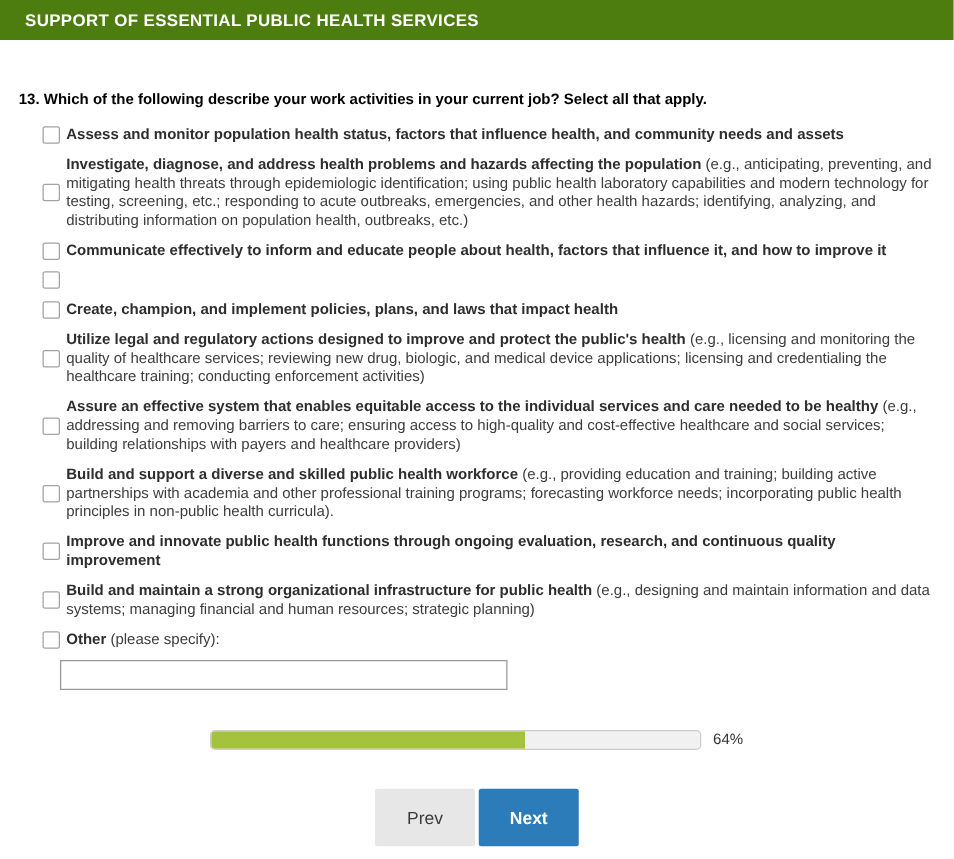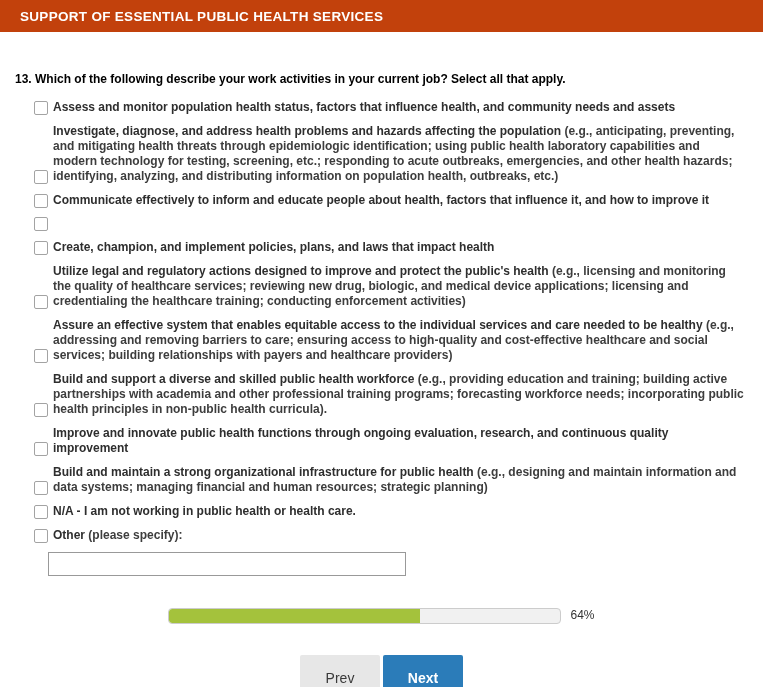--- a/index.html
+++ b/index.html
@@ -33,26 +33,25 @@
     font-size: 12px;
     color: #000000;
     line-height: 15px;
     font-weight: bold;
   }
   .options {
     margin-top: 13px;
   }
   .option {
     display: flex;
-    align-items: flex-end;
+    align-items: center;
     margin-bottom: 9px;
     padding-left: 19px;
     padding-right: 2px;
     cursor: pointer;
-    font-weight: bold;
   }
   .checkbox {
     width: 14px;
     height: 14px;
     flex: 0 0 14px;
     border: 1px solid #a3a3a3;
     border-radius: 2px;
     background: #ffffff;
     margin-top: 0px;
   }
@@ -121,21 +120,21 @@
   }
   .btn-next {
     background: #2b7cb9;
     color: #ffffff;
     font-weight: 700;
   }
 </style>
 </head>
 <body>
 
-<div class="header-bar" style="background: #c2410c;">
+<div class="header-bar" style="background: #4d7c0f;">
   <span class="header-title">SUPPORT OF ESSENTIAL PUBLIC HEALTH SERVICES</span>
 </div>
 
 <div class="content">
   <div class="question-text">13. Which of the following describe your work activities in your current job? Select all that apply.</div>
 
   <div class="options" id="options">
   <div class="option">
     <span class="checkbox"></span>
     <span class="option-text"><b class="opt-bold">Assess and monitor population health status, factors that influence health, and community needs and assets</b><span class="opt-rest"></span></span>
@@ -178,24 +177,20 @@
   <div class="option">
     <span class="checkbox"></span>
     <span class="option-text"><b class="opt-bold">Improve and innovate public health functions through ongoing evaluation, research, and continuous quality improvement</b><span class="opt-rest"></span></span>
   </div>
 
   <div class="option">
     <span class="checkbox"></span>
     <span class="option-text"><b class="opt-bold">Build and maintain a strong organizational infrastructure for public health</b><span class="opt-rest"> (e.g., designing and maintain information and data systems; managing financial and human resources; strategic planning)</span></span>
   </div>
 
-  <div class="option">
-    <span class="checkbox"></span>
-    <span class="option-text"><b class="opt-bold">N/A - I am not working in public health or health care.</b><span class="opt-rest"></span></span>
-  </div>
 
   <div class="option">
     <span class="checkbox"></span>
     <span class="option-text"><b class="opt-bold">Other</b><span class="opt-rest"> (please specify):</span></span>
   </div>
 </div>
 
   <input type="text" class="other-input" placeholder="" style="">
 
   <div class="progress-row">

